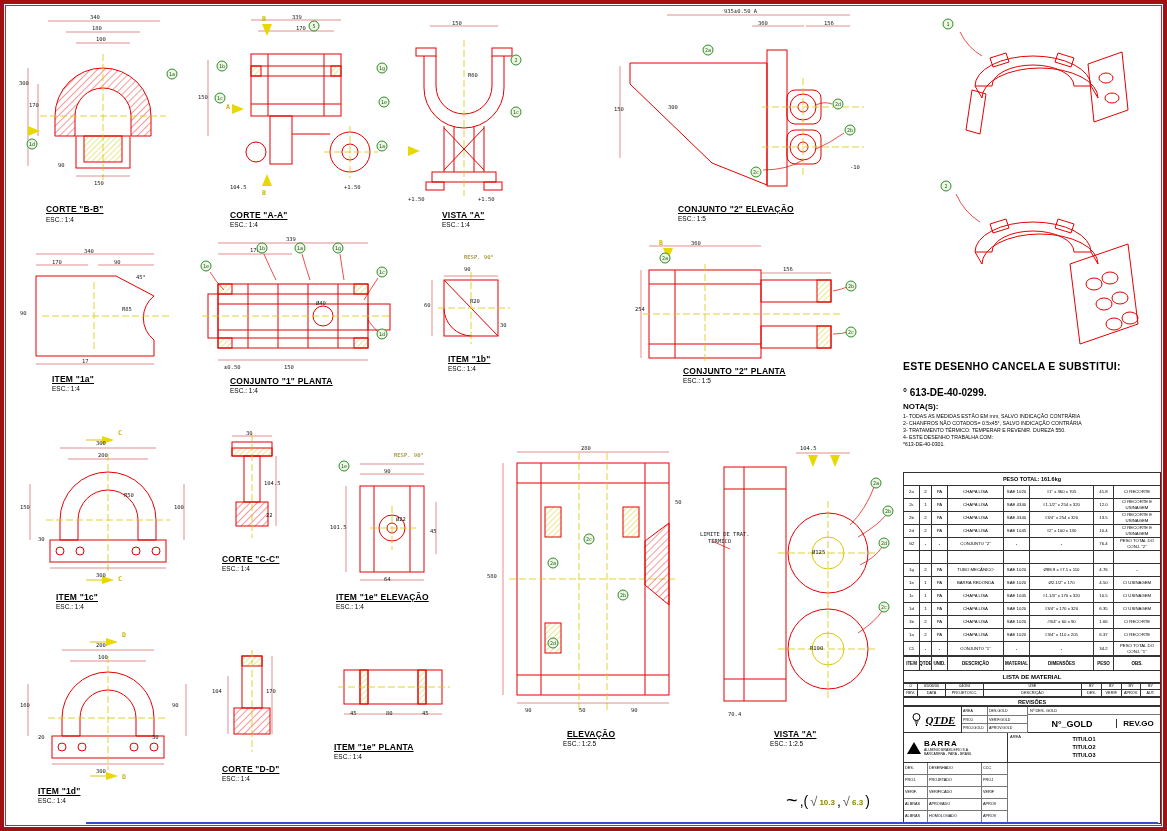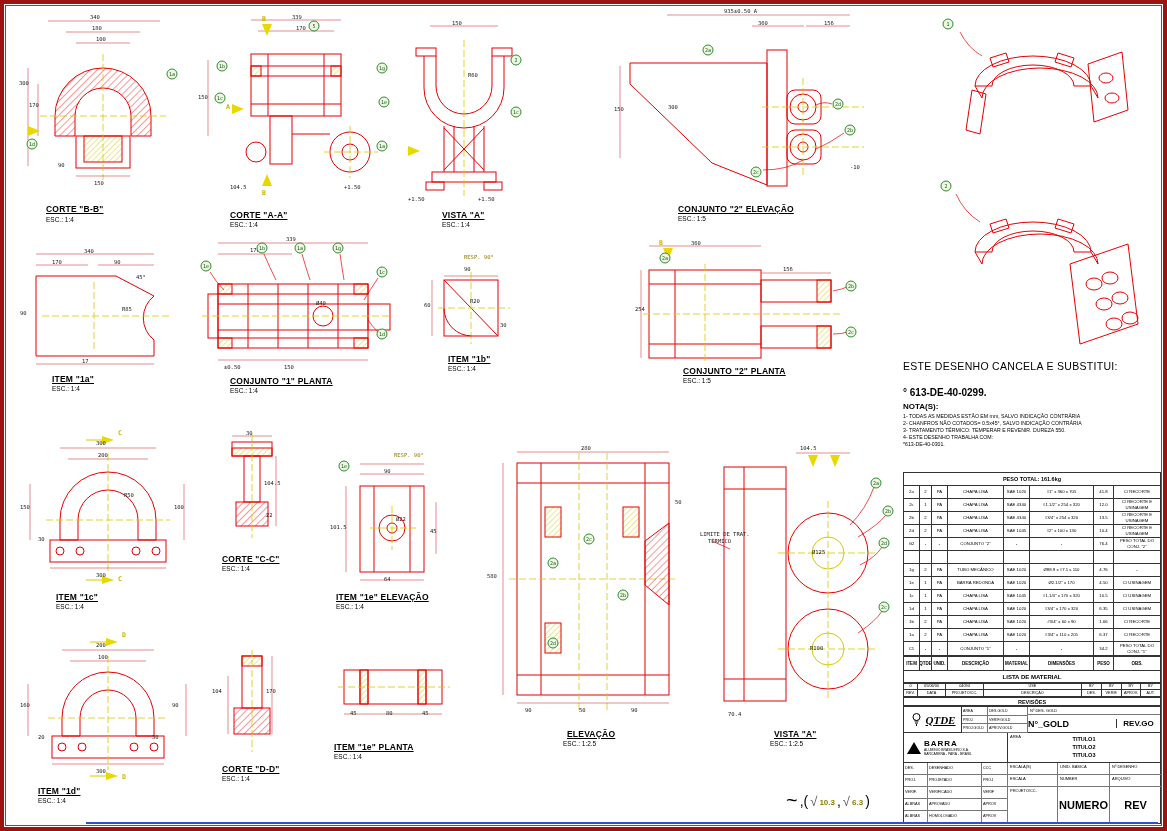--- a/index.html
+++ b/index.html
@@ -16,21 +16,21 @@
   .dim-y{color:#c8b400;font-weight:bold;font-size:6.5px}
   .dim-o{color:#8a7a00}
   .balloon{position:absolute;width:11px;height:11px;border:1px solid #2e8b2e;border-radius:50%;background:#edf7e2;color:#17501a;font-size:5px;line-height:9px;text-align:center;transform:translate(-50%,-50%);font-family:"DejaVu Sans Mono",monospace;z-index:5}
   .sr{stroke:#e60000;stroke-width:1}
   .st{stroke:#d04040;stroke-width:.6}
   .sl{stroke:#e60000;stroke-width:.7;fill:none}
   .sy{stroke:#d8c800;stroke-width:1}
   .syd{stroke:#d8c800;stroke-width:.8;stroke-dasharray:7 3}
   .ya{fill:#e8d800;stroke:none}
   .cancel-block{position:absolute;left:903px;top:360px;width:258px;color:#000}
-  .cancel1{font-size:10.5px;font-weight:normal;letter-spacing:.3px;white-space:nowrap}
+  .cancel1{font-size:10.5px;font-weight:bold;letter-spacing:.3px;white-space:nowrap}
   .cancel2{font-size:10px;font-weight:bold;margin-top:15px}
   .notes-block{position:absolute;left:903px;top:402px;width:258px;color:#000}
   .notes-title{font-size:8px;font-weight:bold;margin-bottom:2px}
   .note-line{font-size:5.2px;line-height:7px;white-space:nowrap}
   .mat-block{position:absolute;left:903px;top:472px;width:258px;color:#000}
   .peso{height:13px;border:1px solid #333;border-bottom:none;font-size:5.5px;font-weight:bold;text-align:center;line-height:13px}
   .mtable{border:1px solid #333}
   .mtable .trow{display:grid;grid-template-columns:16px 12px 16px 56px 26px 64px 20px 46px;height:13px}
   .mtable .tcell{border-right:1px solid #333;border-bottom:1px solid #333;font-size:4.3px;line-height:6px;overflow:hidden;display:flex;align-items:center;justify-content:center;text-align:center}
   .mtable .trow:last-child .tcell{border-bottom:none}
@@ -46,21 +46,21 @@
   .tblock{position:absolute;left:903px;top:706px;width:258px;height:118px;border:1px solid #333;color:#000;background:#fff}
   .tb-top{display:flex;height:26px;border-bottom:1px solid #333}
   .gold-box{width:58px;border-right:1px solid #333;display:flex;align-items:center;justify-content:center;gap:3px}
   .gold-txt{font-family:"Liberation Serif",serif;font-weight:bold;font-style:italic;font-size:11px;text-decoration:underline}
   .gold-fields{width:66px;border-right:1px solid #333}
   .gold-fields .trow{display:grid;grid-template-columns:26px 40px;height:8.6px}
   .gold-fields .tcell{font-size:3.6px;line-height:8px;overflow:hidden;border-bottom:1px solid #777;border-right:1px solid #777;padding-left:1px}
   .ndes{flex:1;display:flex;flex-direction:column}
   .ndes-lbl{font-size:4px;height:8px;line-height:8px;border-bottom:1px solid #777;padding-left:2px}
   .ndes-big{flex:1;display:flex;align-items:center}
-  .ngold{flex:1;font-size:9px;font-weight:bold}
+  .ngold{flex:1;text-align:center;font-size:9px;font-weight:bold}
   .revgo{width:44px;border-left:1px solid #333;text-align:center;font-size:8px;font-weight:bold}
   .tb-mid{display:flex;height:30px;border-bottom:1px solid #333}
   .albras-box{width:104px;border-right:1px solid #333;display:flex;align-items:center;gap:3px;padding-left:3px}
   .alb-tri{width:0;height:0;border-left:7px solid transparent;border-right:7px solid transparent;border-bottom:12px solid #000;display:inline-block}
   .alb-name{font-size:8px;font-weight:bold;letter-spacing:1px}
   .alb-sub{font-size:3.4px;line-height:4px;white-space:nowrap}
   .area-box{flex:1;position:relative;text-align:center;padding-top:2px}
   .area-lbl{position:absolute;left:2px;top:1px;font-size:4px}
   .titulo{font-size:5.5px;line-height:8px;font-weight:bold}
   .tb-bot{display:flex;height:60px}
@@ -852,31 +852,20 @@
           <span class="tcell">ALBRÁS</span>
           <span class="tcell">APROVADO</span>
           <span class="tcell">APROV</span>
         </div>
         <div class="trow">
           <span class="tcell">ALBRÁS</span>
           <span class="tcell">HOMOLOGADO</span>
           <span class="tcell">APROV</span>
         </div>
       </div>
-    <div class="tb-grid">
-      <span class="f1">ESCALA(S)</span>
-      <span class="f1">UNID. BÁSICA</span>
-      <span class="f1">Nº DESENHO</span>
-      <span class="f1">ESCALA</span>
-      <span class="f1">NUMBER</span>
-      <span class="f1">ARQUIVO</span>
-      <span class="f1">PROJETO/CC.</span>
-      <span class="fbig">NUMERO</span>
-      <span class="fbig">REV</span>
-    </div>
   </div>
 </div>
 
 <div class="rough">
   <span class="tilde">~</span>
   <span class="rparen">,(</span>
   <span class="rcheck">√</span>
   <span class="rnum">10.3</span>
   <span class="rparen">,</span>
   <span class="rcheck">√</span>

